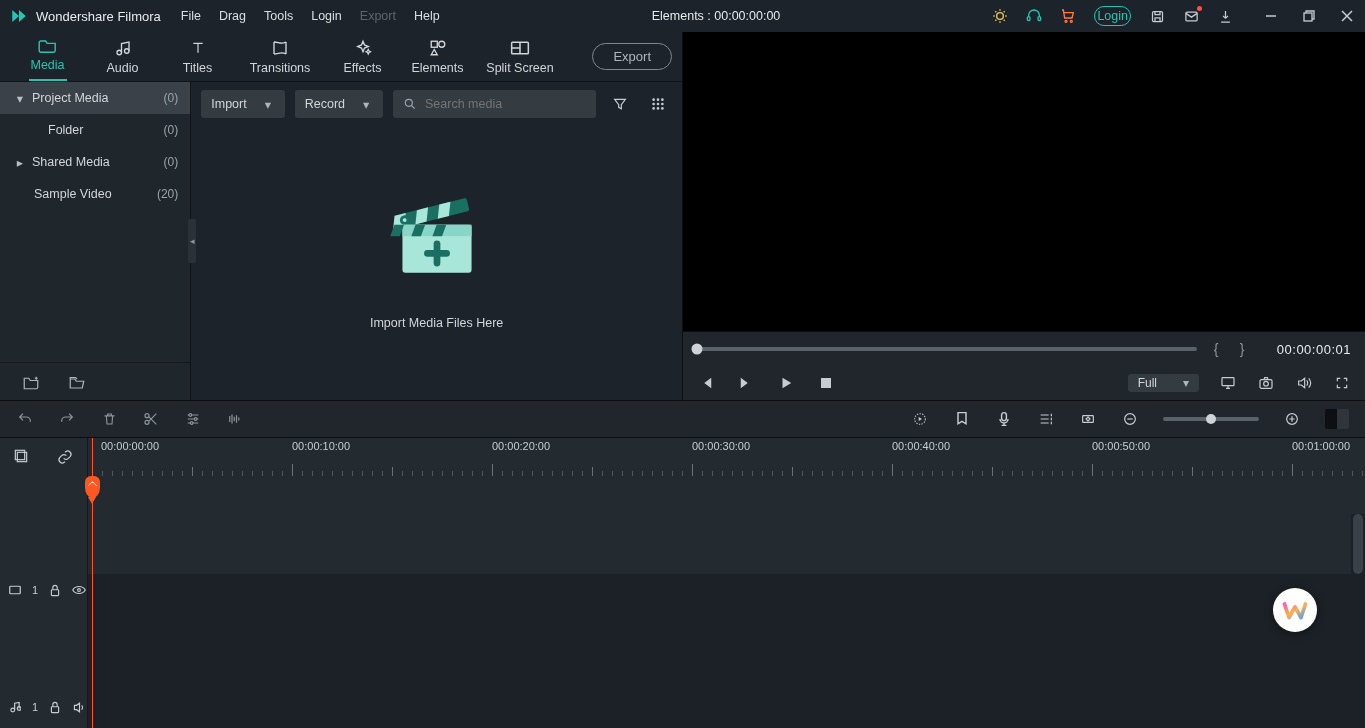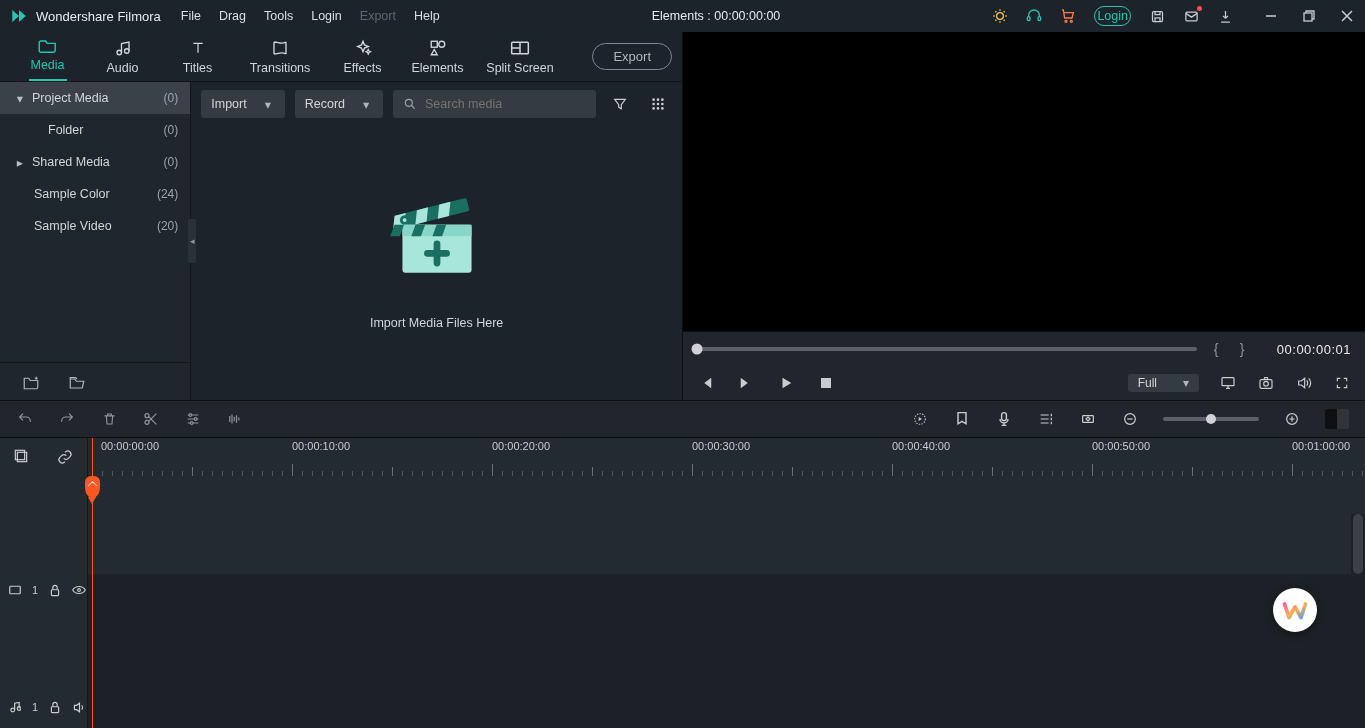--- a/index.html
+++ b/index.html
@@ -289,24 +289,20 @@
             <span class="count">(0)</span>
           </div>
           <div class="side-item indent">
             <span class="label">Folder</span>
             <span class="count">(0)</span>
           </div>
           <div class="side-item">
             <span class="chev">▸</span>
             <span class="label">Shared Media</span>
             <span class="count">(0)</span>
-          </div>
-          <div class="side-item indent2">
-            <span class="label">Sample Color</span>
-            <span class="count">(24)</span>
           </div>
           <div class="side-item indent2">
             <span class="label">Sample Video</span>
             <span class="count">(20)</span>
           </div>
         </div>
         <div class="side-bottom">
           <span>
               <svg width="18" height="16" viewBox="0 0 24 20" fill="none" stroke="currentColor" stroke-width="1.6">
                 <path d="M3 5h6l2 3h10v9a2 2 0 01-2 2H3V5z"></path>

